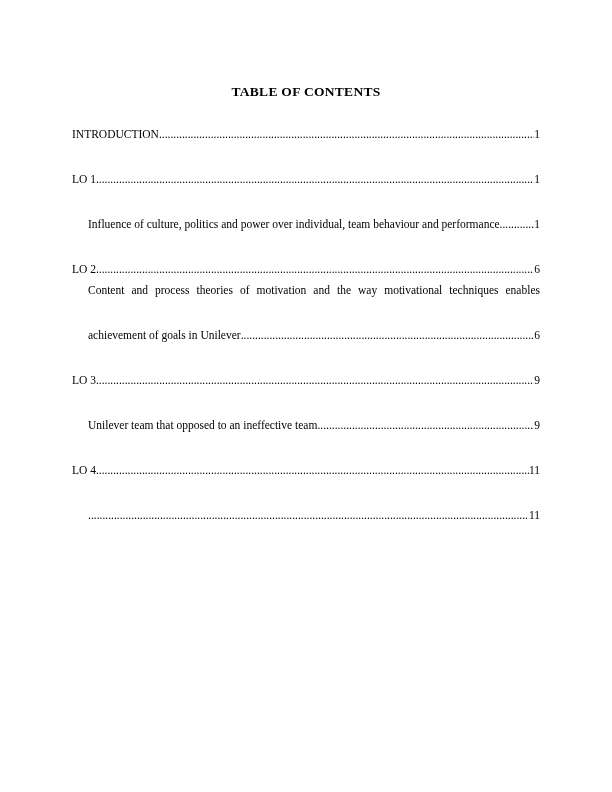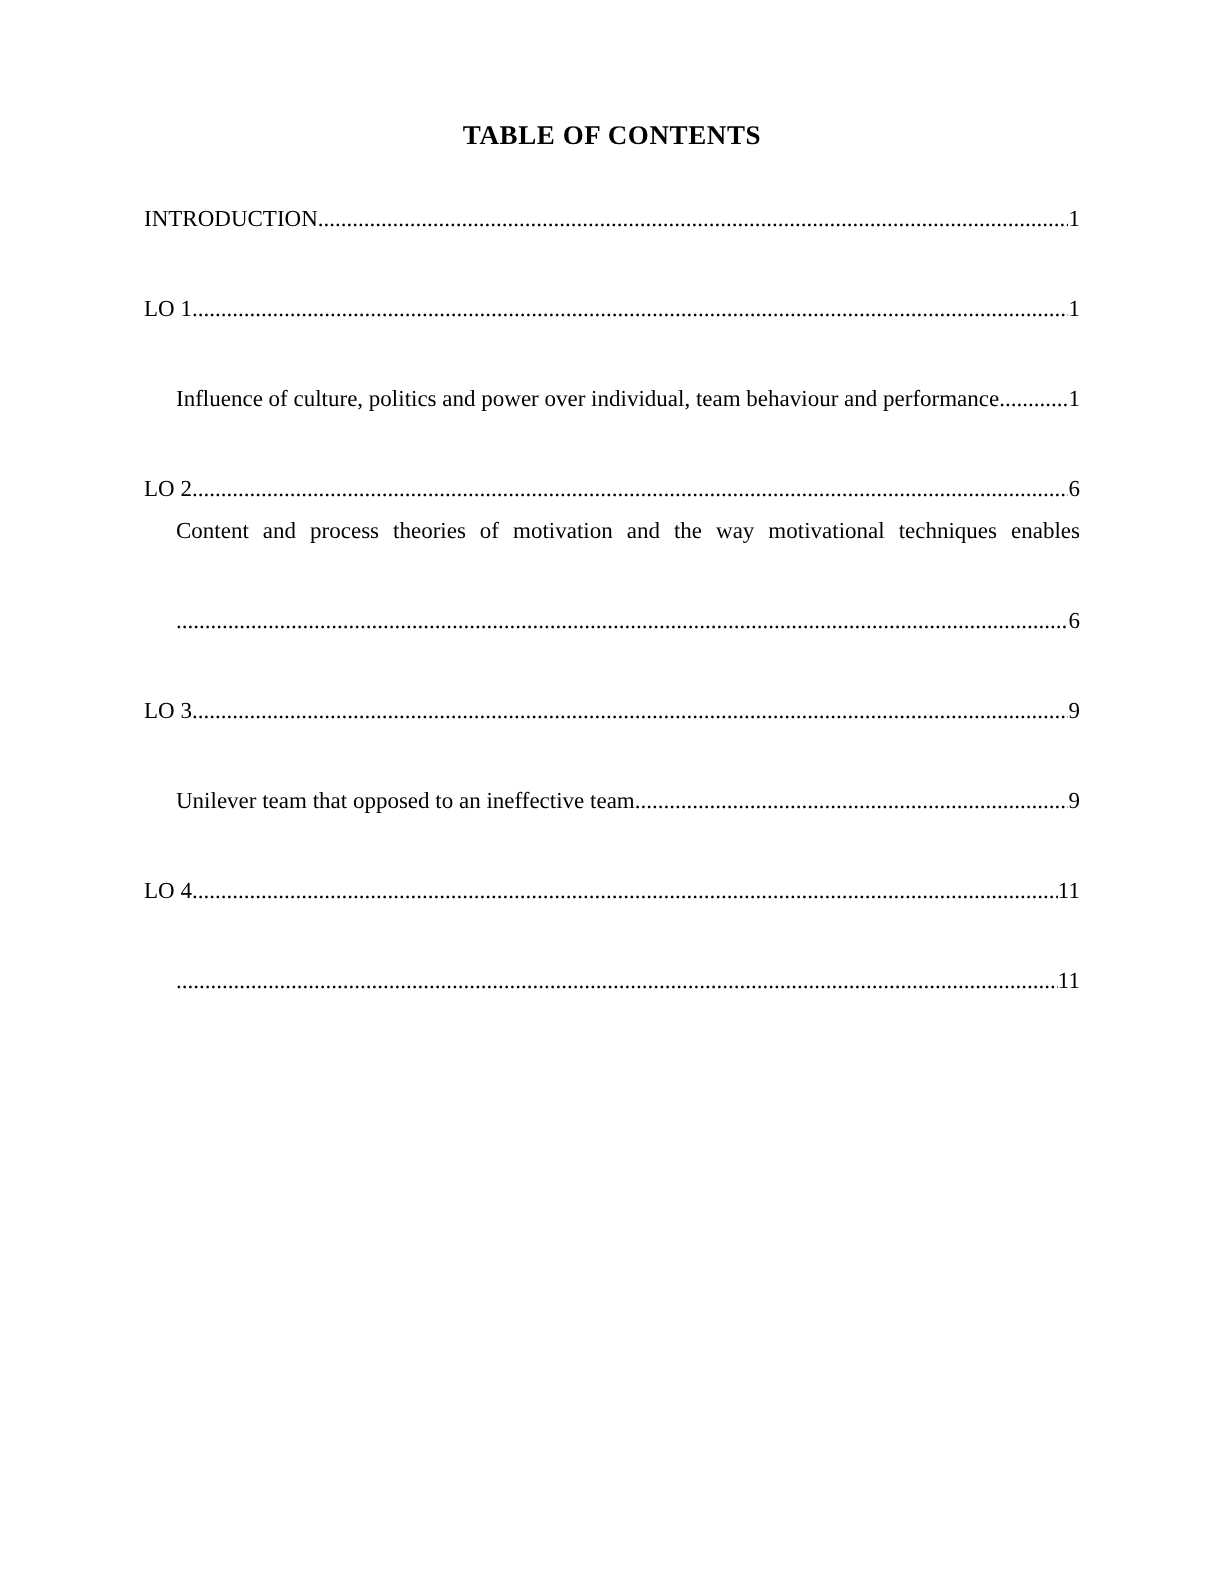--- a/index.html
+++ b/index.html
@@ -11,21 +11,21 @@
     font-family: "Liberation Serif", serif;
     color: #000000;
     overflow: hidden;
   }
   .doc-page {
     position: absolute;
     inset: 0;
     background: #ffffff;
   }
   .toc-title {
-    padding-top: 60px;
+    padding-top: 84px;
     text-align: center;
     font-weight: bold;
     font-size: 13.5px;
     letter-spacing: 0.3px;
   }
   .toc {
     margin: 13px 72px 0 72px;
     font-size: 11.5px;
   }
   .toc-entry {
@@ -99,20 +99,21 @@
       <div class="leader-line">
         <span class="entry-text">LO 2</span>
         <span class="dots"></span>
         <span class="page-num">6</span>
       </div>
     </div>
 
     <div class="toc-entry indent">
       <div class="justified">Content and process theories of motivation and the way motivational techniques enables</div>
       <div class="leader-line">
+        <span class="entry-text">achievement of goals in Unilever</span>
         <span class="dots"></span>
         <span class="page-num">6</span>
       </div>
     </div>
 
     <div class="toc-entry">
       <div class="leader-line">
         <span class="entry-text">LO 3</span>
         <span class="dots"></span>
         <span class="page-num">9</span>

